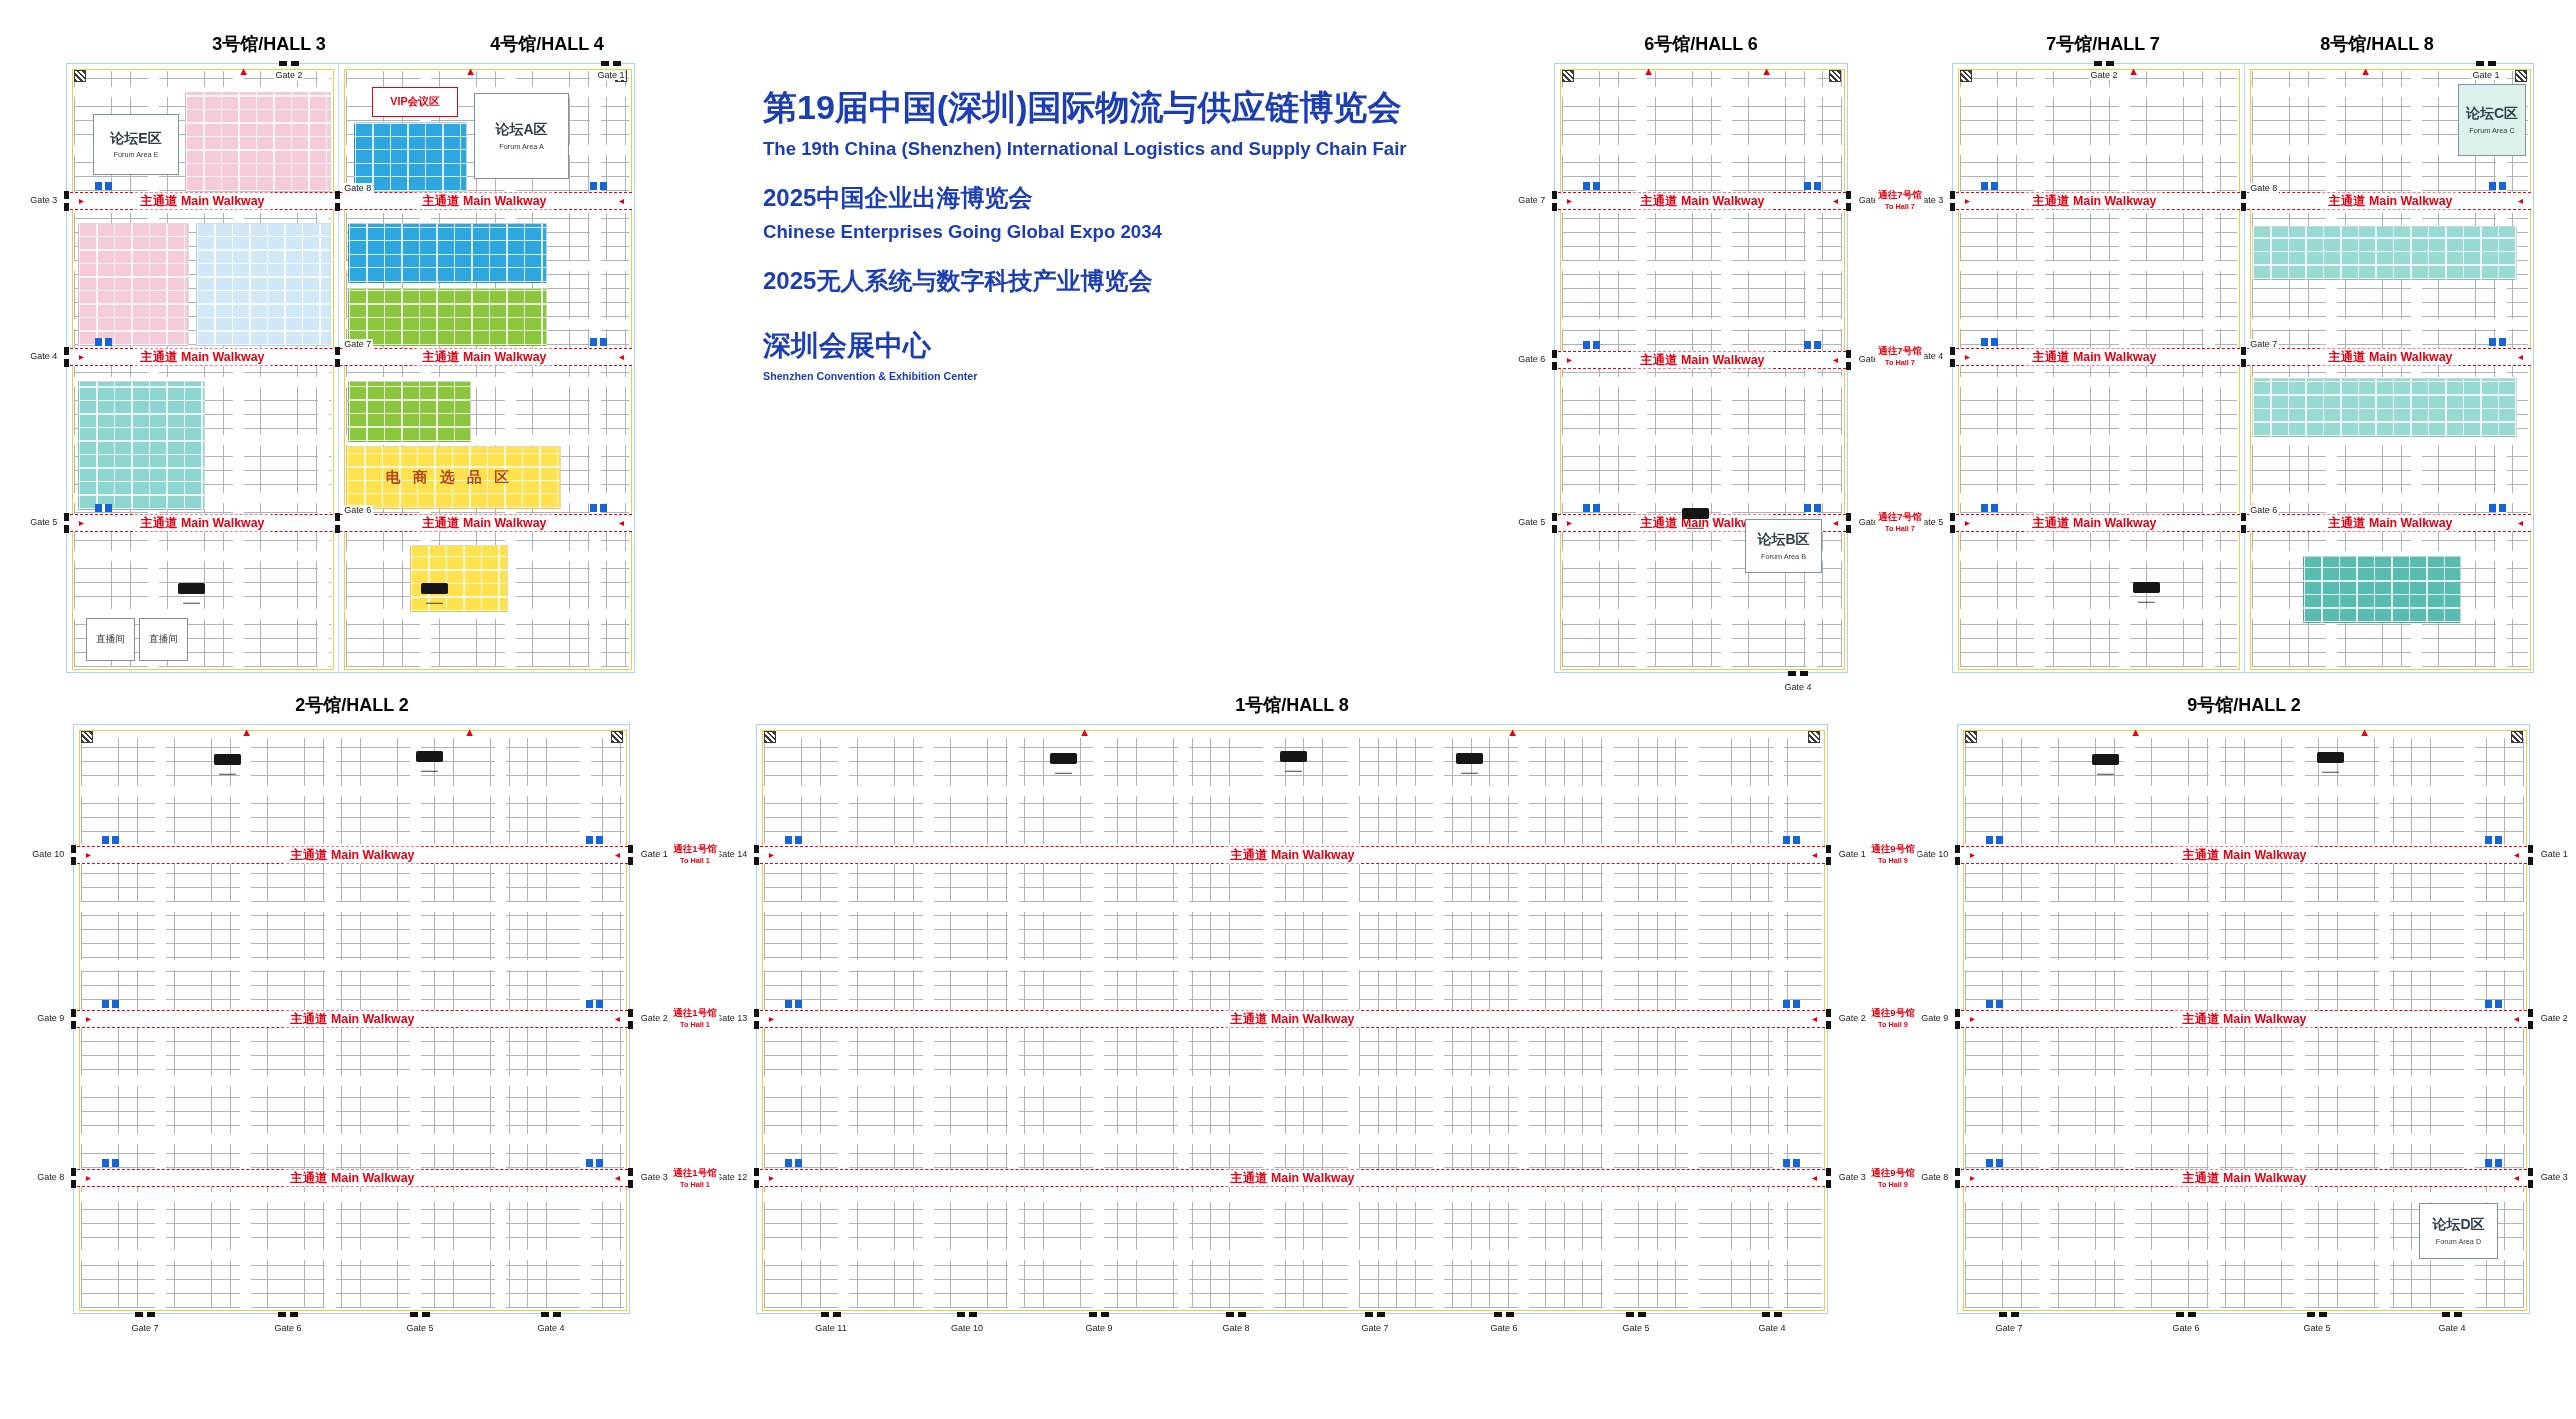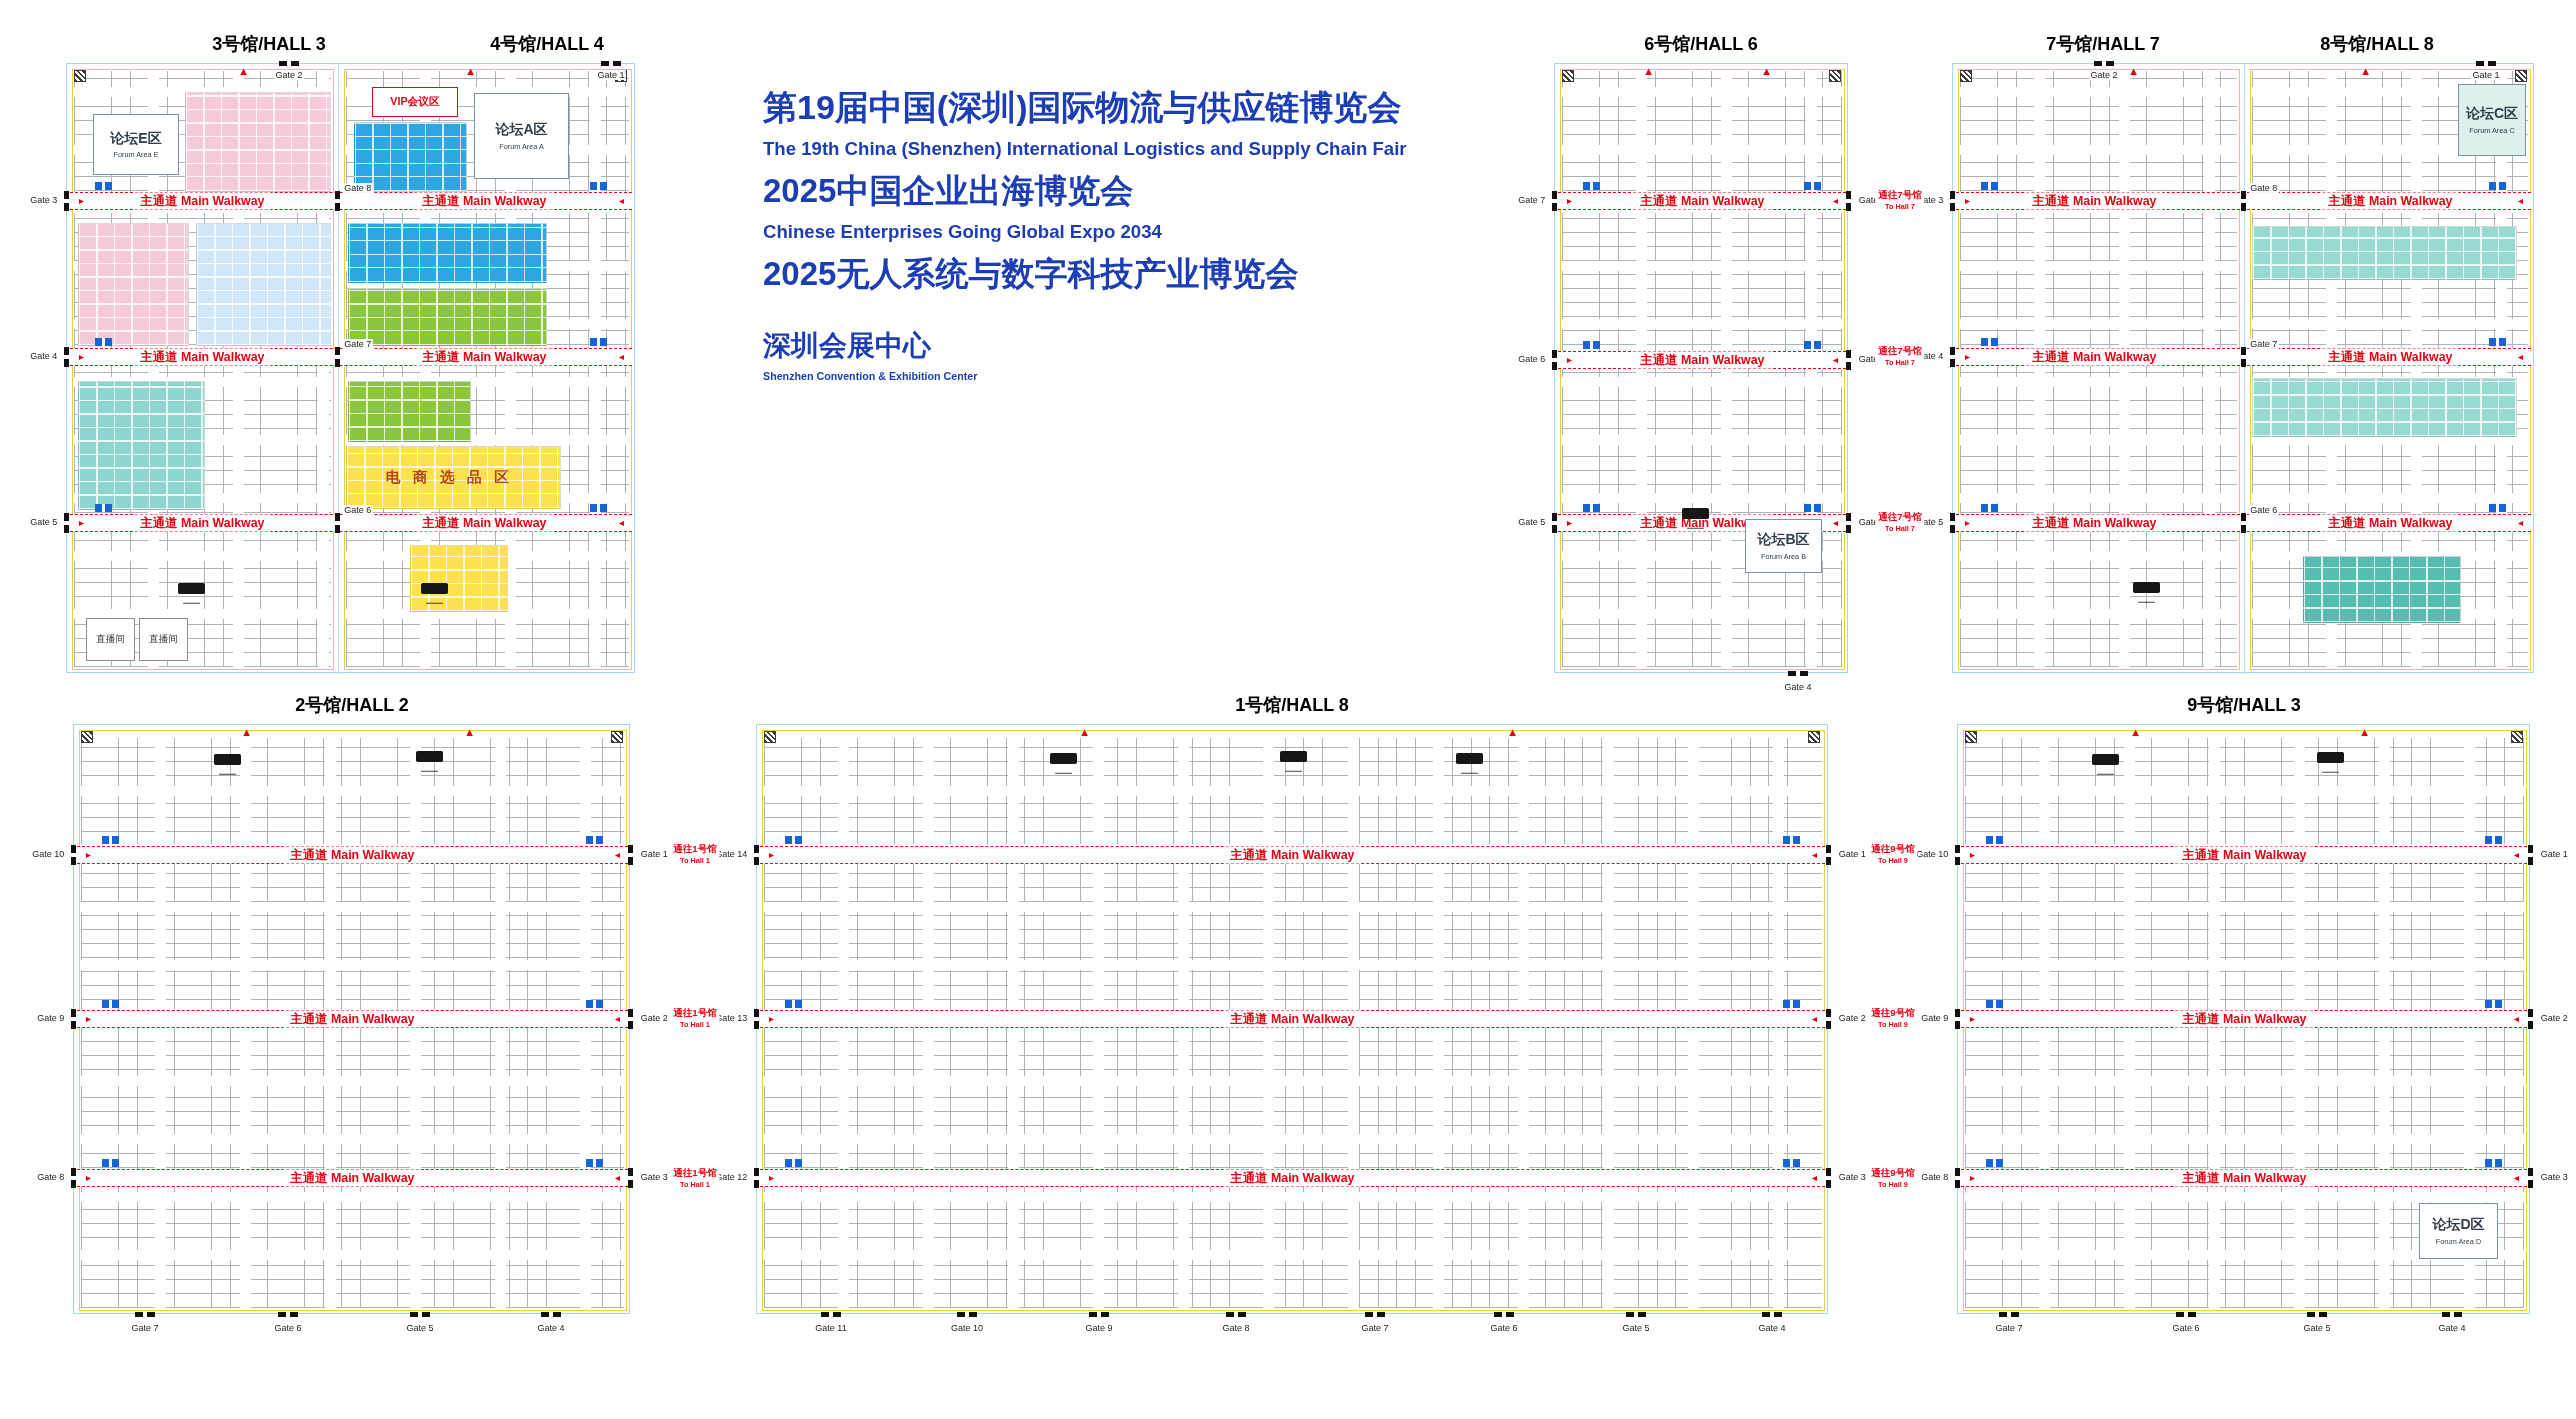--- a/index.html
+++ b/index.html
@@ -64,21 +64,21 @@
 .c-cn{font-size:9.6px}
 .c-en{font-size:7.3px}
 
 
 #title-block{position:absolute;left:763px;top:85px;width:767px;z-index:10;color:#1c3eb4}
 .logo-row{display:flex;align-items:center;margin-bottom:12.4px}
 .logo-mark{width:67px;height:67px}
 .logo-texts{margin-left:-14.7px;display:flex;flex-direction:column;justify-content:center}
 .logo-cn{color:#159b46;font-size:19px;font-weight:bold}
 .logo-en{color:#159b46;font-size:15.2px;font-weight:bold;letter-spacing:3.4px;margin-top:3.4px}
-.t-cn{font-size:33px;font-weight:bold;margin-top:9px;white-space:nowrap}
+.t-cn{font-size:24px;font-weight:bold;margin-top:22px;white-space:nowrap}
 .t-cn.first{margin-top:0;font-size:34px}
 .t-en{font-size:18.6px;font-weight:bold;margin-top:6.8px;white-space:nowrap}
 .venue-cn{font-size:28px;font-weight:bold;margin-top:30.5px}
 .venue-en{font-size:10.7px;font-weight:bold;margin-top:4.5px}
 .dates{font-size:39px;font-weight:bold;margin-top:11.3px;letter-spacing:0.6px}
 </style>
 </head>
 <body>
 
 <div id="floorplan">
@@ -576,21 +576,21 @@
         <div class="forum-cn">论坛D区</div>
         <div class="forum-en">Forum Area D</div>
       </div>
       <div class="stage" style="left: 134px; top: 29px; width: 27px; height: 11.3px;"></div>
       <div class="stage" style="left: 359px; top: 27px; width: 27px; height: 11.3px;"></div>
       <div class="stairs" style="left: 6.8px; top: 5.6px; width: 12.4px; height: 12.4px;"></div>
       <div class="stairs" style="left: 553px; top: 5.6px; width: 12.4px; height: 12.4px;"></div>
       <div class="exit" style="left: 172px;">▲</div>
       <div class="exit" style="left: 401px;">▲</div>
     </div>
-    <div class="hall-title" style="left: 2244px; top: 693px;">9号馆/HALL 3</div>
+    <div class="hall-title" style="left: 2244px; top: 693px;">9号馆/HALL 2</div>
     <div class="connector" style="left: 695px; top: 854px;">
       <div class="c-cn">通往1号馆</div>
       <div class="c-en">To Hall 1</div>
     </div>
     <div class="connector" style="left: 695px; top: 1018px;">
       <div class="c-cn">通往1号馆</div>
       <div class="c-en">To Hall 1</div>
     </div>
     <div class="connector" style="left: 695px; top: 1178px;">
       <div class="c-cn">通往1号馆</div>

